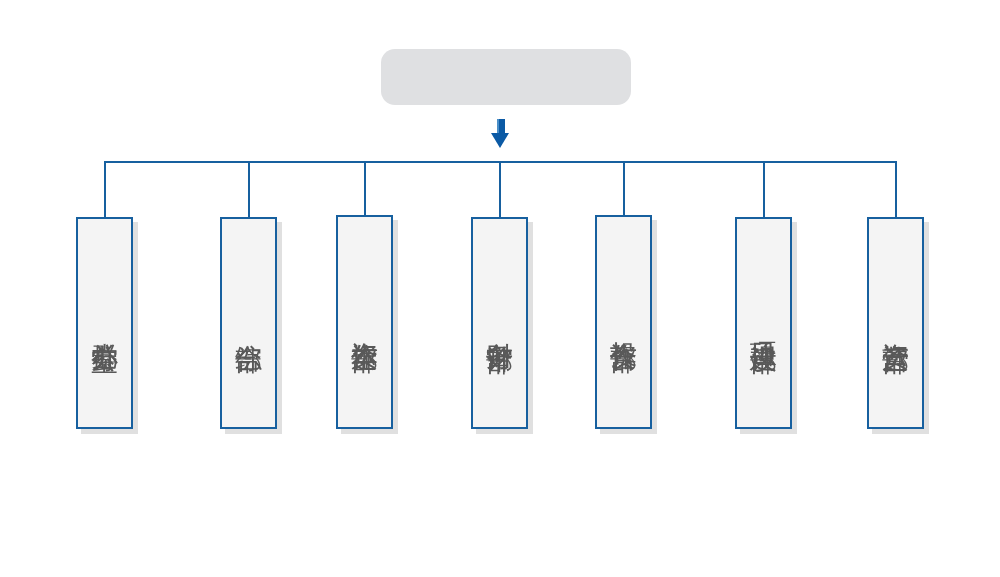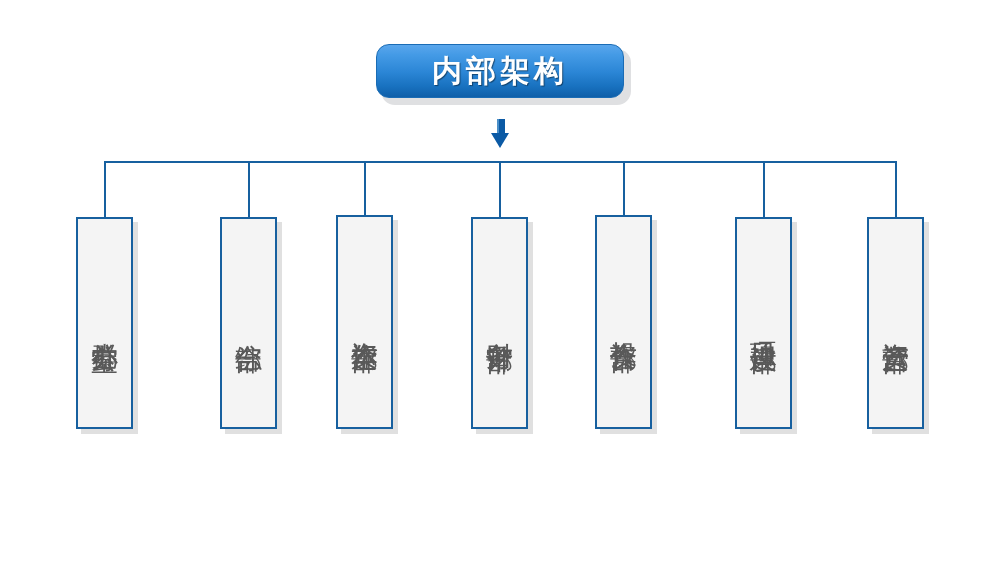--- a/index.html
+++ b/index.html
@@ -127,23 +127,20 @@
     white-space: nowrap;
     user-select: none;
   }
 </style>
 </head>
 <body>
 
 <div id="chart-canvas">
 
   <div class="title-shadow"></div>
-  <div class="title-box">
-    <span class="title-text">内部架构</span>
-  </div>
 
   <div class="arrow-wrap">
     <div class="arrow-stem"></div>
     <div class="arrow-head"></div>
   </div>
 
   <div class="bus-line"></div>
 
   <div id="connectors">
       <div class="drop-line" style="left: 104px; height: 56px;"></div>

